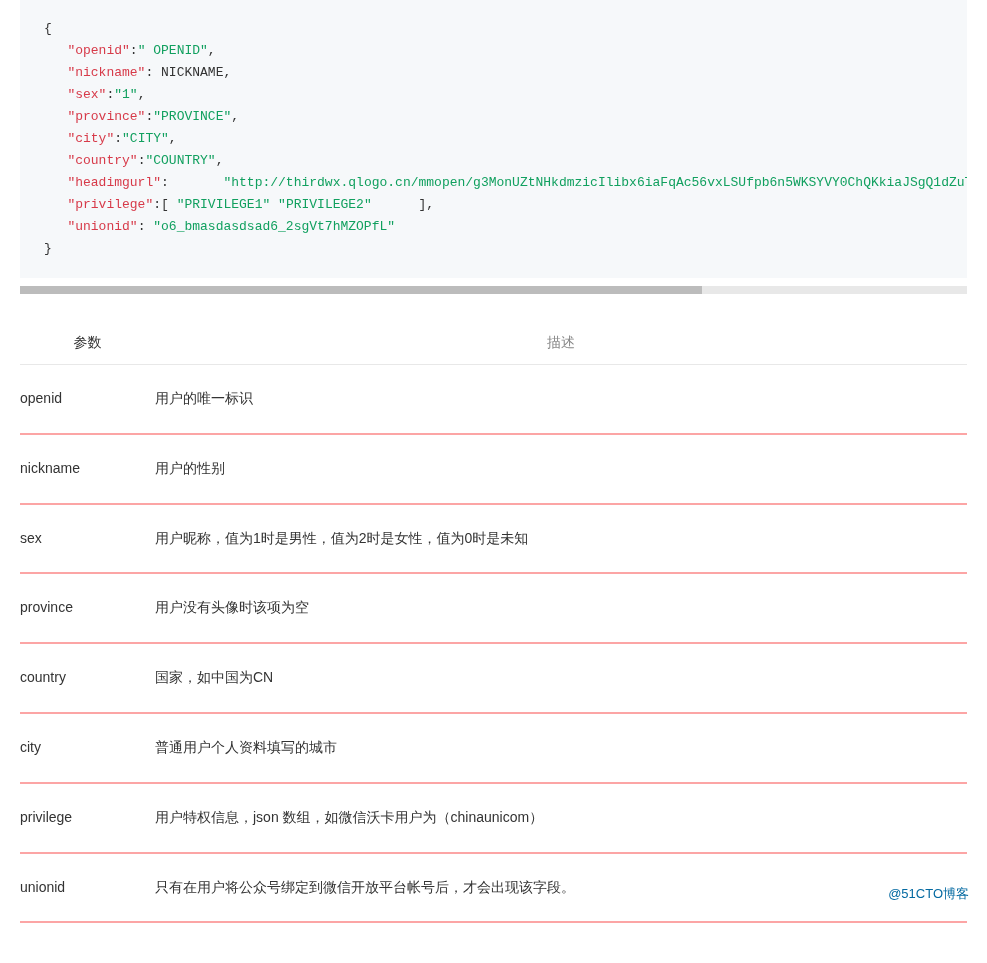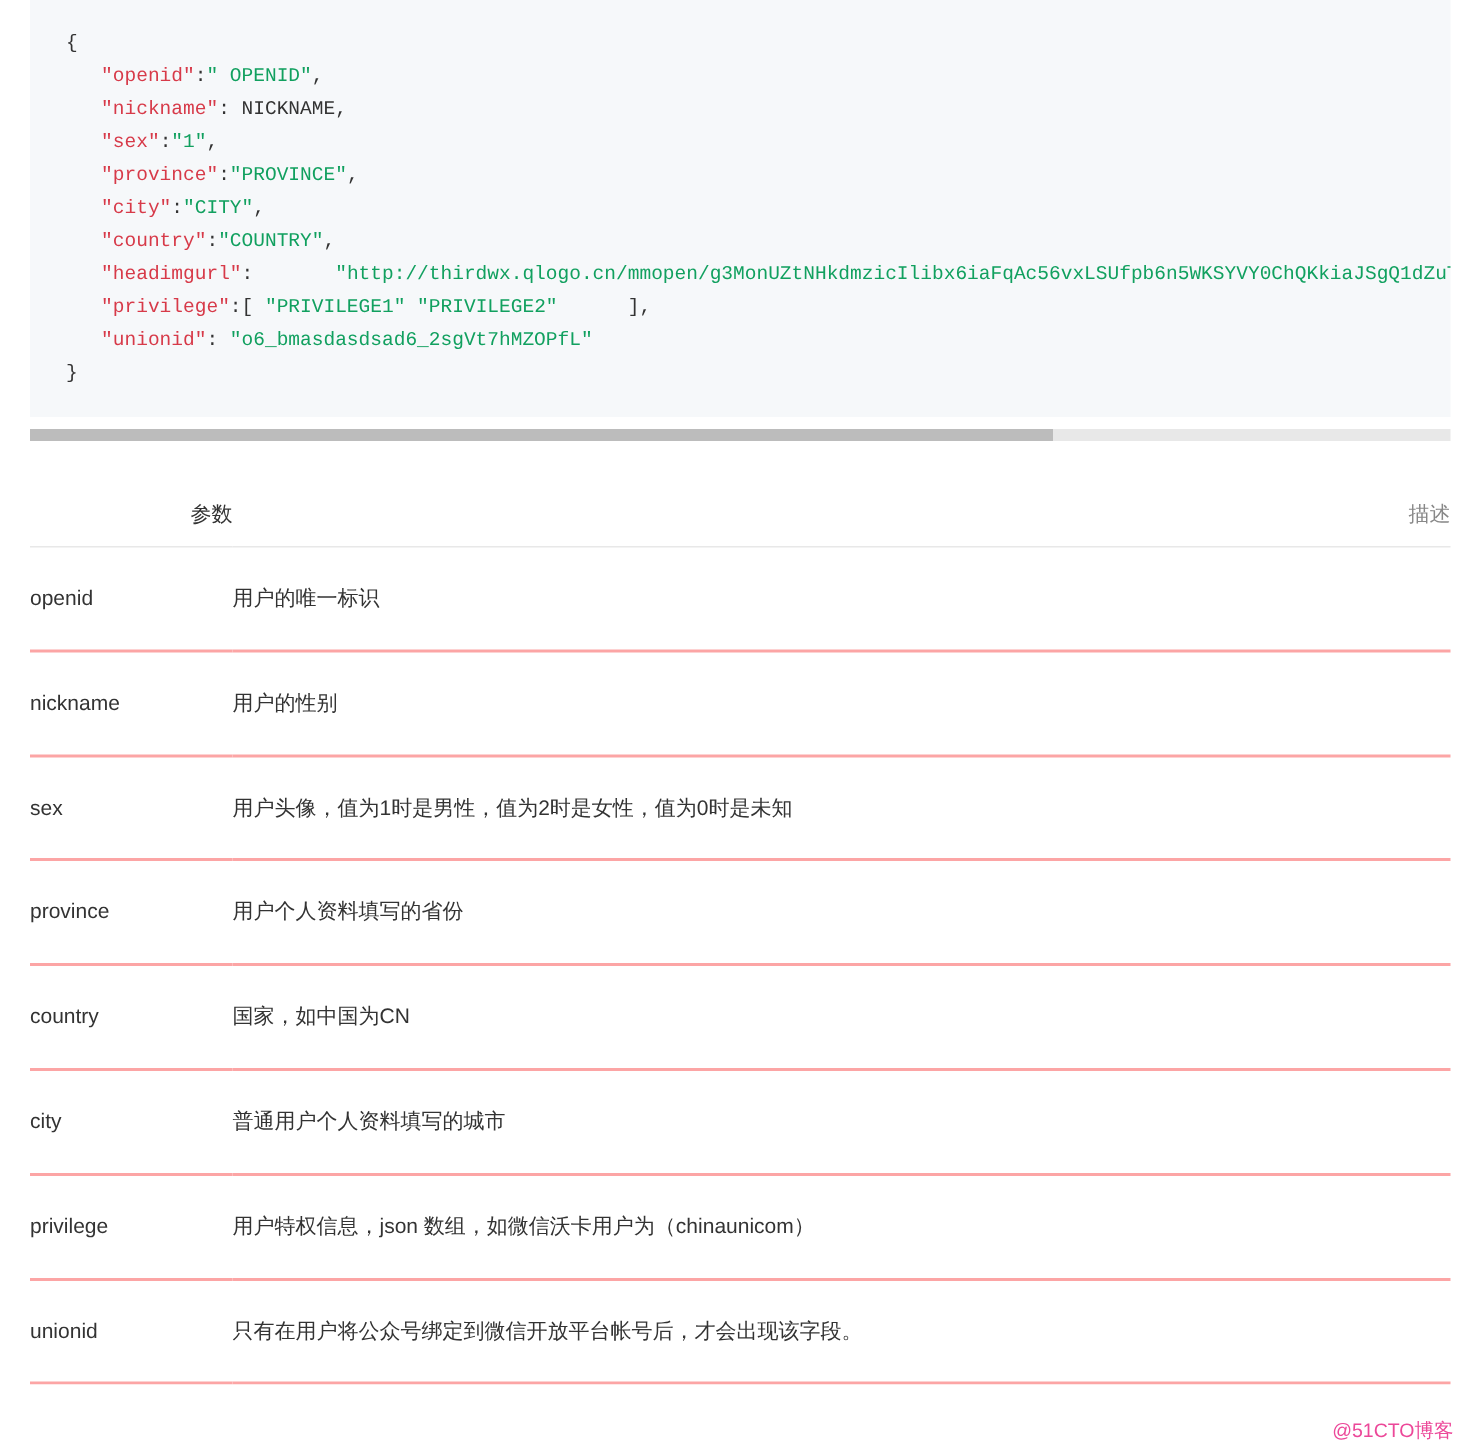--- a/index.html
+++ b/index.html
@@ -38,40 +38,40 @@
   }
   .kw-str { color: #d73a49; }
   .kw-val { color: #11a05f; }
   .kw-null { color: #333; }
   table {
     width: calc(100% - 40px);
     margin: 0 20px;
     border-collapse: collapse;
   }
   thead th {
-    text-align: right;
+    text-align: center;
     font-weight: normal;
     color: #888;
     font-size: 14px;
     padding: 12px 0;
     border-bottom: 1px solid #e8e8e8;
   }
   tbody td {
     padding: 22px 0;
     border-bottom: 2px solid #fca5a5;
     vertical-align: middle;
     color: #333;
     line-height: 1.7;
   }
   .col-param { width: 135px; color: #333; }
   .watermark {
     position: absolute;
     right: 18px;
-    top: 945px;
-    color: #ec4899;
+    top: 885px;
+    color: #0369a1;
     font-size: 13px;
     pointer-events: none;
   }
 </style>
 </head>
 <body>
 
 <div class="code-block"><span>{</span>
    <span class="kw-str">"openid"</span><span>:</span><span class="kw-val">" OPENID"</span><span>,</span>
    <span class="kw-str">"nickname"</span><span>: </span><span class="kw-null">NICKNAME</span><span>,</span>
@@ -99,25 +99,25 @@
       <tr>
         <td class="col-param">openid</td>
         <td>用户的唯一标识</td>
       </tr>
       <tr>
         <td class="col-param">nickname</td>
         <td>用户的性别</td>
       </tr>
       <tr>
         <td class="col-param">sex</td>
-        <td>用户头像，值为1时是男性，值为2时是女性，值为0时是未知</td>
+        <td>用户昵称，值为1时是男性，值为2时是女性，值为0时是未知</td>
       </tr>
       <tr>
         <td class="col-param">province</td>
-        <td>用户个人资料填写的省份</td>
+        <td>用户没有头像时该项为空</td>
       </tr>
       <tr>
         <td class="col-param">country</td>
         <td>国家，如中国为CN</td>
       </tr>
       <tr>
         <td class="col-param">city</td>
         <td>普通用户个人资料填写的城市</td>
       </tr>
       <tr>

